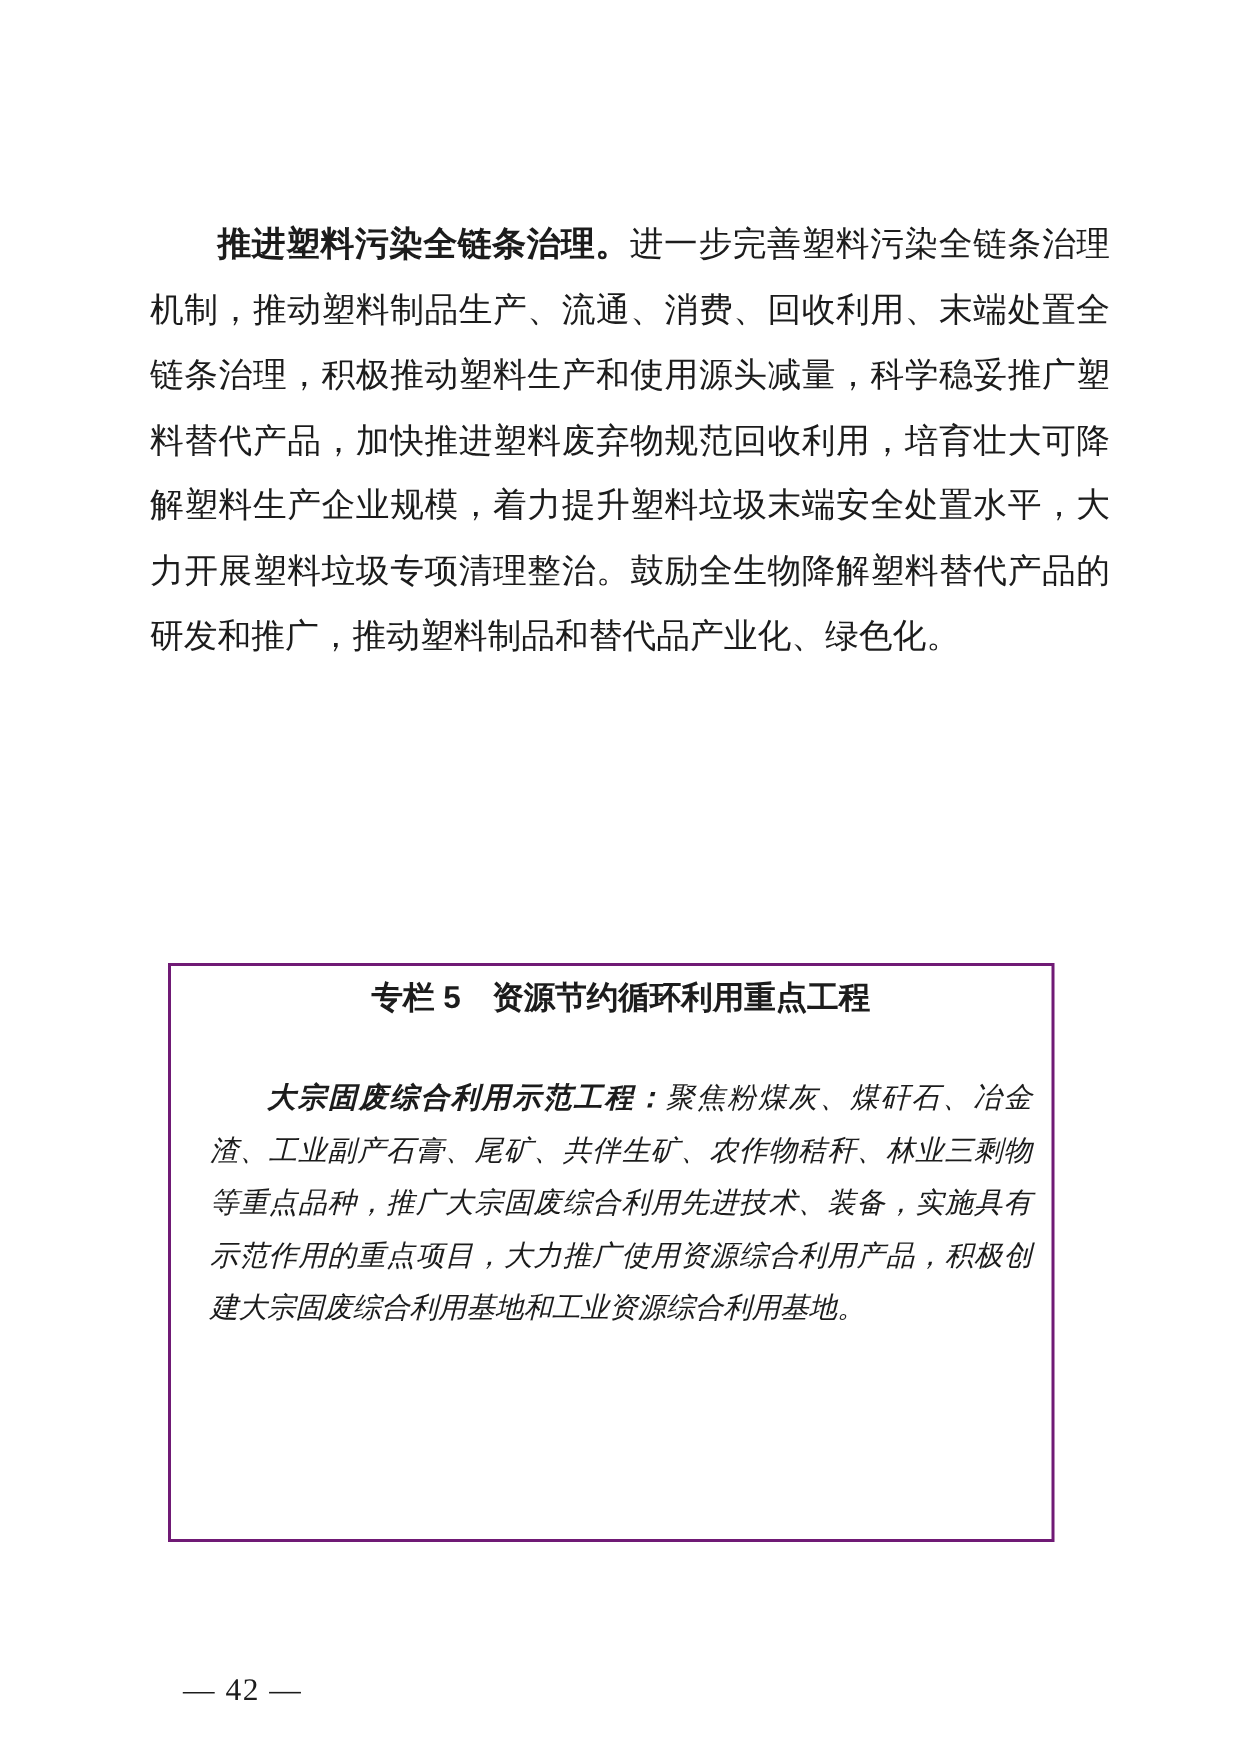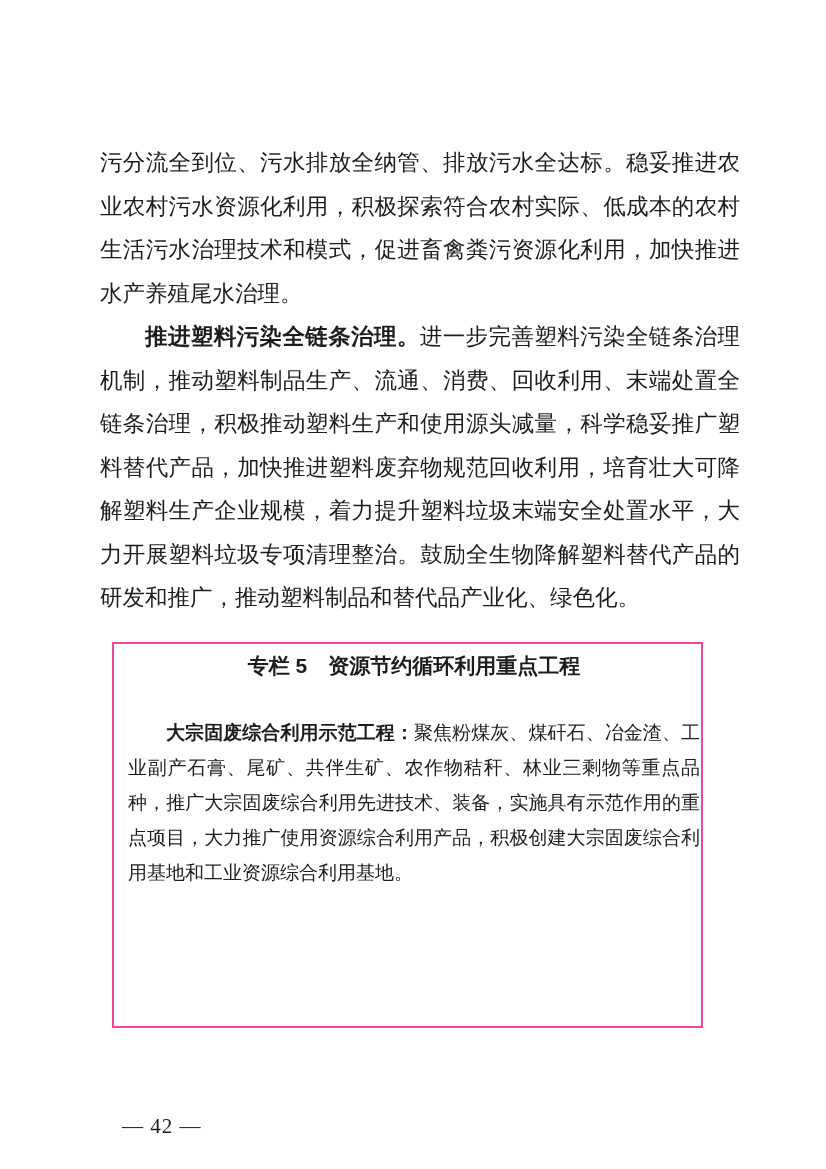--- a/index.html
+++ b/index.html
@@ -31,57 +31,57 @@
     font-weight: 700;
     font-family: "Liberation Sans", sans-serif;
   }
   .column-box {
     position: absolute;
     left: 112px;
     top: 642px;
     width: 591px;
     height: 386px;
     box-sizing: border-box;
-    border: 2px solid #ec4899;
+    border: 2px solid #701a75;
     padding: 5px 1px 0 14px;
     background: #ffffff;
   }
   .box-title {
     margin: 0;
     text-align: center;
     font-size: 21px;
     line-height: 33px;
     font-weight: 700;
     font-family: "Liberation Sans", sans-serif;
   }
   .box-para {
-    margin: 0;
+    margin: 12px;
     font-size: 19px;
     line-height: 35px;
     text-indent: 38px;
     text-align: justify;
     text-justify: inter-ideograph;
     word-break: break-all;
+    font-style: italic;
   }
   .box-para.first { margin-top: 33px; }
   .page-num {
     position: absolute;
     left: 122px;
     top: 1066px;
     font-size: 21px;
     line-height: 24px;
     letter-spacing: 1px;
     margin-top: 48px;
   }
 </style>
 </head>
 <body>
 
 <main class="content">
-  <p class="para"><span class="lead"></span><span>污分流全到位、污水排放全纳管、排放污水全达标。稳妥推进农业农村污水资源化利用，积极探索符合农村实际、低成本的农村生活污水治理技术和模式，促进畜禽粪污资源化利用，加快推进水产养殖尾水治理。</span></p>
 
   <p class="para indent"><span class="lead">推进塑料污染全链条治理。</span><span>进一步完善塑料污染全链条治理机制，推动塑料制品生产、流通、消费、回收利用、末端处置全链条治理，积极推动塑料生产和使用源头减量，科学稳妥推广塑料替代产品，加快推进塑料废弃物规范回收利用，培育壮大可降解塑料生产企业规模，着力提升塑料垃圾末端安全处置水平，大力开展塑料垃圾专项清理整治。鼓励全生物降解塑料替代产品的研发和推广，推动塑料制品和替代品产业化、绿色化。</span></p>
 </main>
 
 <section class="column-box">
   <h2 class="box-title">专栏 5　资源节约循环利用重点工程</h2>
 
   <p class="box-para first"><span class="lead">大宗固废综合利用示范工程：</span><span>聚焦粉煤灰、煤矸石、冶金渣、工业副产石膏、尾矿、共伴生矿、农作物秸秆、林业三剩物等重点品种，推广大宗固废综合利用先进技术、装备，实施具有示范作用的重点项目，大力推广使用资源综合利用产品，积极创建大宗固废综合利用基地和工业资源综合利用基地。</span></p>
 
 </section>

